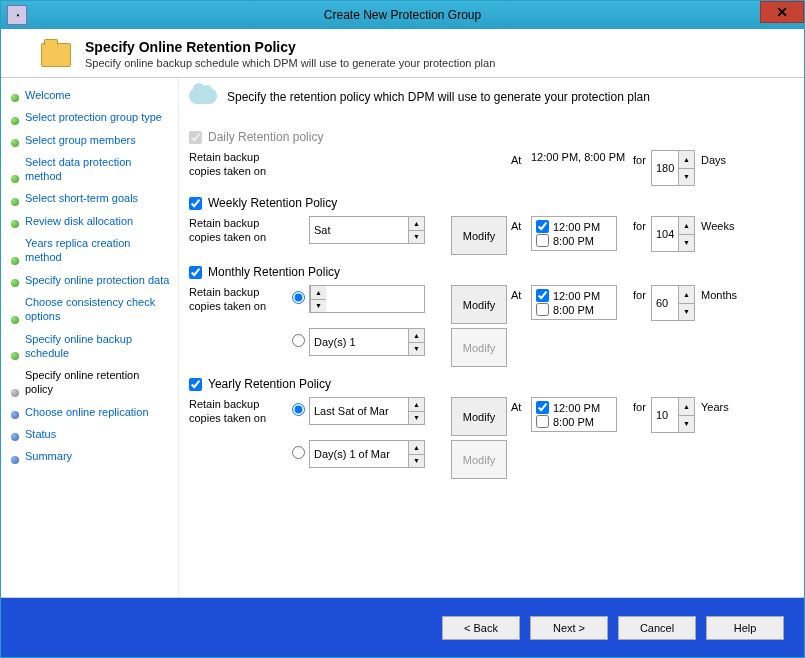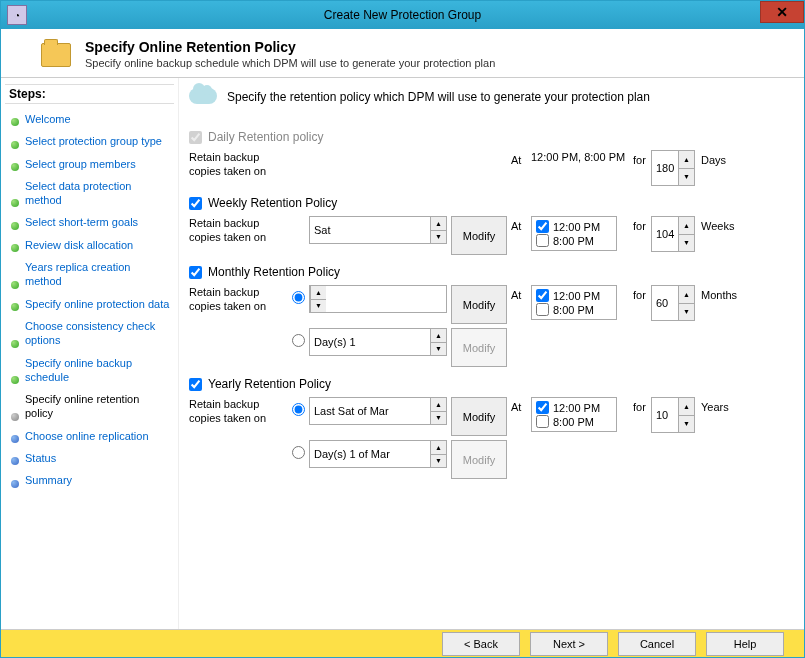--- a/index.html
+++ b/index.html
@@ -31,38 +31,38 @@
 .cloud-icon { width:28px; height:18px; margin-right:10px; }
 .cloud { width:28px; height:16px; background:#b8e0e8; border-radius:10px; position:relative; }
 .cloud:before { content:''; position:absolute; width:12px; height:12px; background:#b8e0e8; border-radius:50%; top:-5px; left:4px; }
 .cloud:after { content:''; position:absolute; width:10px; height:10px; background:#b8e0e8; border-radius:50%; top:-3px; left:13px; }
 .section { margin-bottom:10px; }
 .section-check { display:flex; align-items:center; margin-bottom:6px; }
 .section-check input { margin-right:6px; }
 .section-check.disabled { color:#888; }
 .row { display:grid; grid-template-columns: 98px 22px 142px 60px 20px 96px 24px 46px 32px; align-items:start; gap:0; margin-bottom:4px; font-size:11px; }
 .row .label { line-height:1.3; }
-.spinbox { display:flex; border:1px solid #aaa; height:28px; width:138px; background:#fff; }
+.spinbox { display:flex; border:1px solid #aaa; height:28px; width:116px; background:#fff; }
 .spinbox.small { width:44px; height:36px; }
 .spinbox-text { flex:1; padding:2px 4px; display:flex; align-items:center; font-size:11px; overflow:hidden; }
 .spinbox-arrows { width:16px; display:flex; flex-direction:column; border-left:1px solid #aaa; }
 .spinbox-arrows div { flex:1; display:flex; align-items:center; justify-content:center; font-size:7px; background:#eee; cursor:pointer; }
 .spinbox-arrows div:first-child { border-bottom:1px solid #aaa; }
 .btn { border:1px solid #aaa; background:#eee; height:39px; width:56px; font-size:11px; cursor:pointer; }
 .btn.disabled { color:#999; background:#f5f5f5; cursor:default; }
 .at-col { padding-top:4px; }
 .time-box { border:1px solid #aaa; padding:2px 4px; width:86px; }
 .time-box label { display:flex; align-items:center; font-size:11px; margin:1px 0; }
 .time-box input { margin-right:4px; }
 .for-col { padding-top:4px; padding-left:6px; }
 .unit-col { padding-top:4px; padding-left:4px; }
 .radio-col { display:flex; align-items:center; justify-content:center; padding-top:6px; }
 .radio-col input { }
 .static-time { padding-top:0; font-size:11px; line-height:1.3; }
-.footer { position:absolute; bottom:0; left:0; right:0; height:28px; border-top:1px solid #ccc; display:flex; justify-content:flex-end; align-items:center; padding-right:20px; gap:10px; background:#fde047; }
+.footer { position:absolute; bottom:0; left:0; right:0; height:60px; border-top:1px solid #ccc; display:flex; justify-content:flex-end; align-items:center; padding-right:20px; gap:10px; background:#1d4ed8; }
 .footer button { width:78px; height:24px; border:1px solid #aaa; background:#eee; font-size:11px; cursor:pointer; }
 </style>
 </head>
 <body>
 
 <div class="window">
   <div class="titlebar">
     <div class="titlebar-icon">◔</div>
     <div class="titlebar-title">Create New Protection Group</div>
     <div class="close-btn">✕</div>
@@ -73,21 +73,20 @@
         <div class="folder"></div>
       </div>
     <div class="header-text">
       <h2>Specify Online Retention Policy</h2>
       <p>Specify online backup schedule which DPM will use to generate your protection plan</p>
     </div>
   </div>
 
   <div class="body">
     <div class="sidebar">
-      <div class="sidebar-title">Steps:</div>
       <div id="steps-container">
           <div class="step done">
             <span class="bullet green"></span>
             <span>Welcome</span>
           </div>
           <div class="step done">
             <span class="bullet green"></span>
             <span>Select protection group type</span>
           </div>
           <div class="step done">

